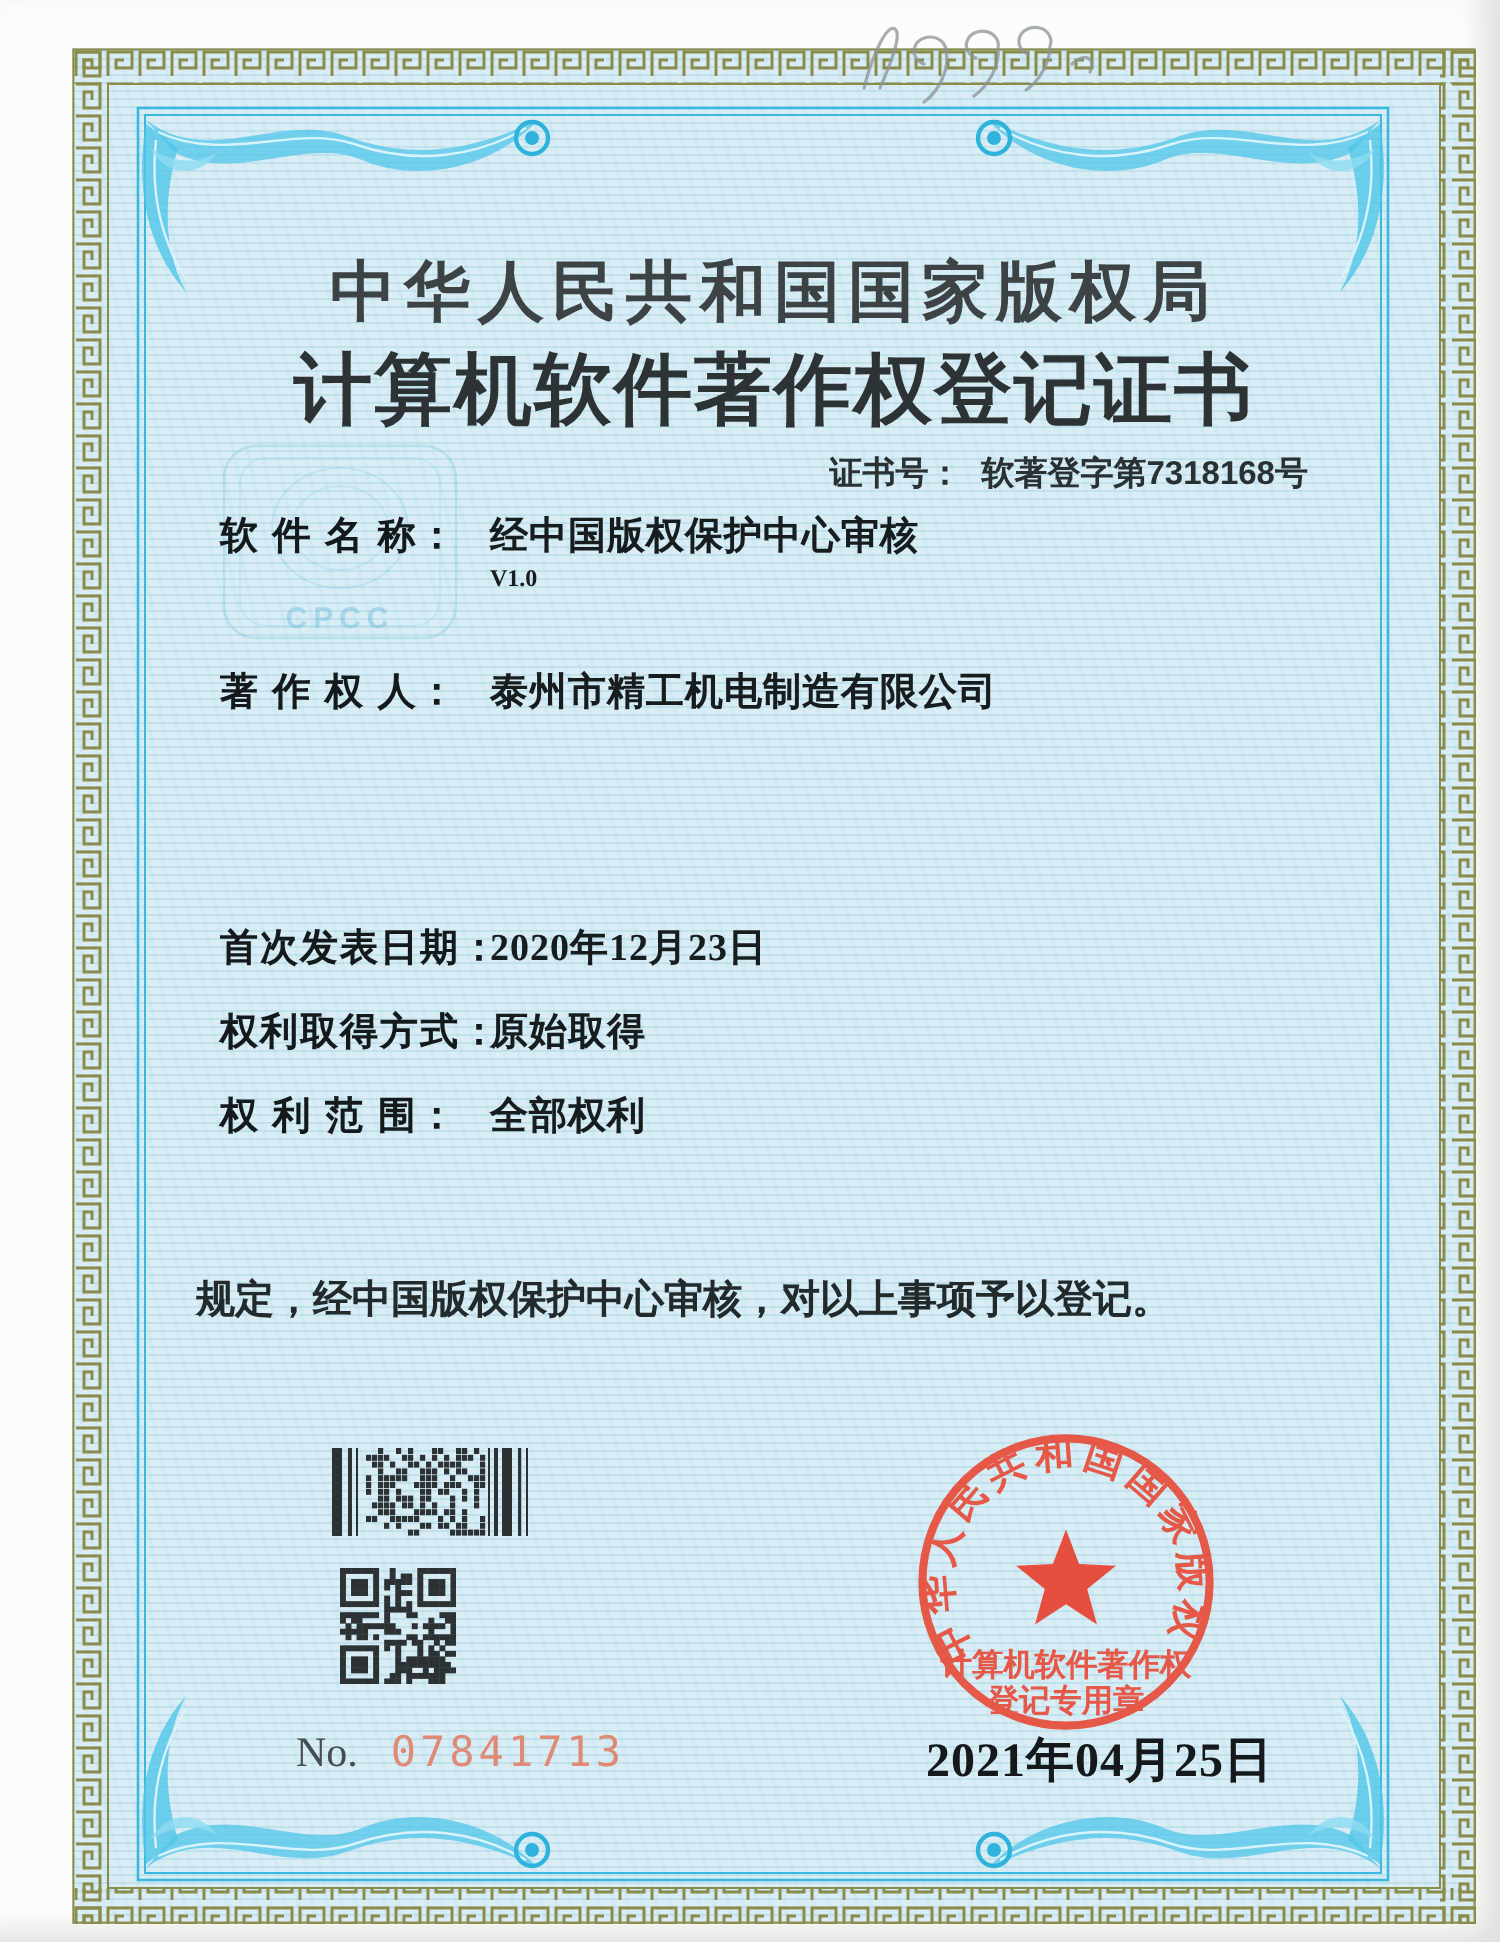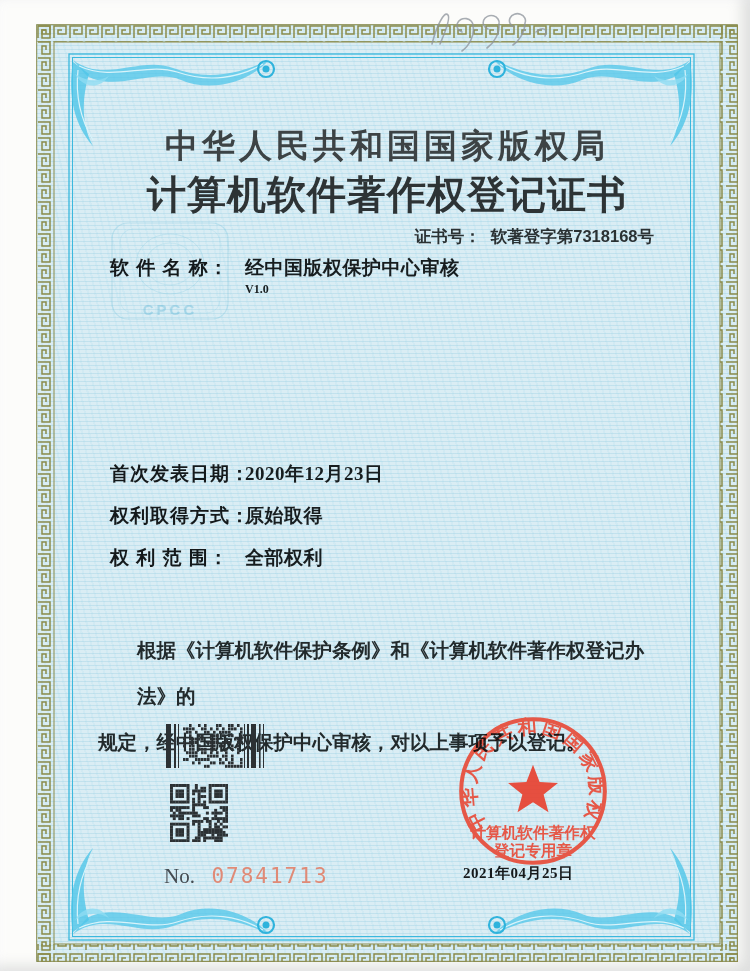--- a/index.html
+++ b/index.html
@@ -29,27 +29,27 @@
   .row .lbl{display:inline-block;font-size:19px;font-weight:700;color:#14191b;letter-spacing:1px;}
   .row .val{position:absolute;left:135px;top:0;font-size:19px;font-weight:700;color:#171d1f;
             font-family:"Liberation Serif","DejaVu Serif",serif;letter-spacing:.5px;white-space:nowrap;}
   .row .val2{position:absolute;left:135px;top:27px;font-size:12px;font-weight:700;color:#171d1f;
              font-family:"Liberation Serif","DejaVu Serif",serif;}
   .statement{position:absolute;left:62px;top:604px;width:580px;font-size:19.5px;line-height:46px;
              font-weight:600;color:#222a2c;font-family:"Liberation Serif","DejaVu Serif",serif;}
   .statement .l1{padding-left:2em;}
   .barcode{position:absolute;left:130px;top:700px;width:102px;height:44px;}
   .qr{position:absolute;left:134px;top:760px;width:58px;height:58px;}
-  .serial{position:absolute;left:112px;top:840px;white-space:nowrap;margin-left:16px;}
+  .serial{position:absolute;left:112px;top:840px;white-space:nowrap;}
   .serial .no{font-family:"Liberation Serif","DejaVu Serif",serif;font-size:21px;color:#454c52;}
   .serial .num{font-family:"DejaVu Sans Mono","Liberation Mono",monospace;font-size:21px;
                color:#e08a76;letter-spacing:2px;margin-left:12px;}
   .stamp{position:absolute;left:408px;top:678px;width:178px;height:178px;z-index:5;
          mix-blend-mode:multiply;opacity:.92;}
-  .issue-date{position:absolute;left:427px;top:840px;z-index:4;font-size:15px;font-weight:700;
+  .issue-date{position:absolute;left:427px;top:840px;z-index:4;font-size:24px;font-weight:700;
               color:#15191b;font-family:"Liberation Serif","DejaVu Serif",serif;letter-spacing:.5px;}
   .scribble{position:absolute;left:420px;top:2px;width:175px;height:50px;z-index:6;}
 </style>
 </head>
 <body>
 
 <div class="paper"></div>
 
 <svg class="scribble" viewBox="0 0 175 50">
   <g fill="none" stroke="#8d939b" stroke-width="1.6" opacity=".75" stroke-linecap="round">
@@ -115,35 +115,38 @@
 
     <div class="certno">
       <span class="lbl">证书号：</span><span>软著登字第7318168号</span>
     </div>
 
     <div class="row" style="top:231px">
       <span class="lbl">软 件 名 称：</span>
       <span class="val">经中国版权保护中心审核</span>
       <span class="val2">V1.0</span>
     </div>
+    <div class="row" style="top:309px">
+      <span class="lbl">著 作 权 人：</span>
+      <span class="val">泰州市精工机电制造有限公司</span>
+    </div>
     <div class="row" style="top:437px">
       <span class="lbl">首次发表日期：</span>
       <span class="val">2020年12月23日</span>
     </div>
     <div class="row" style="top:521px">
       <span class="lbl">权 利 范 围：</span>
       <span class="val">全部权利</span>
     </div>
     <div class="row" style="top:479px">
       <span class="lbl">权利取得方式：</span>
       <span class="val">原始取得</span>
     </div>
 
     <div class="statement">
-      <div class="l1">根据《计算机软件保护条例》和《计算机软件著作权登记办法》的</div>
       <div class="l2">规定，经中国版权保护中心审核，对以上事项予以登记。</div>
     </div>
 
     <svg id="barcode-svg" class="barcode" viewBox="0 0 102 44">
         <rect x="0" y="0" width="5" height="44" fill="#2c3134"></rect>
         <rect x="8" y="0" width="2" height="44" fill="#2c3134"></rect>
         <rect x="12" y="0" width="1" height="44" fill="#2c3134"></rect>
         <rect x="78" y="0" width="1" height="44" fill="#2c3134"></rect>
         <rect x="81" y="0" width="2" height="44" fill="#2c3134"></rect>
         <rect x="85" y="0" width="5" height="44" fill="#2c3134"></rect>

